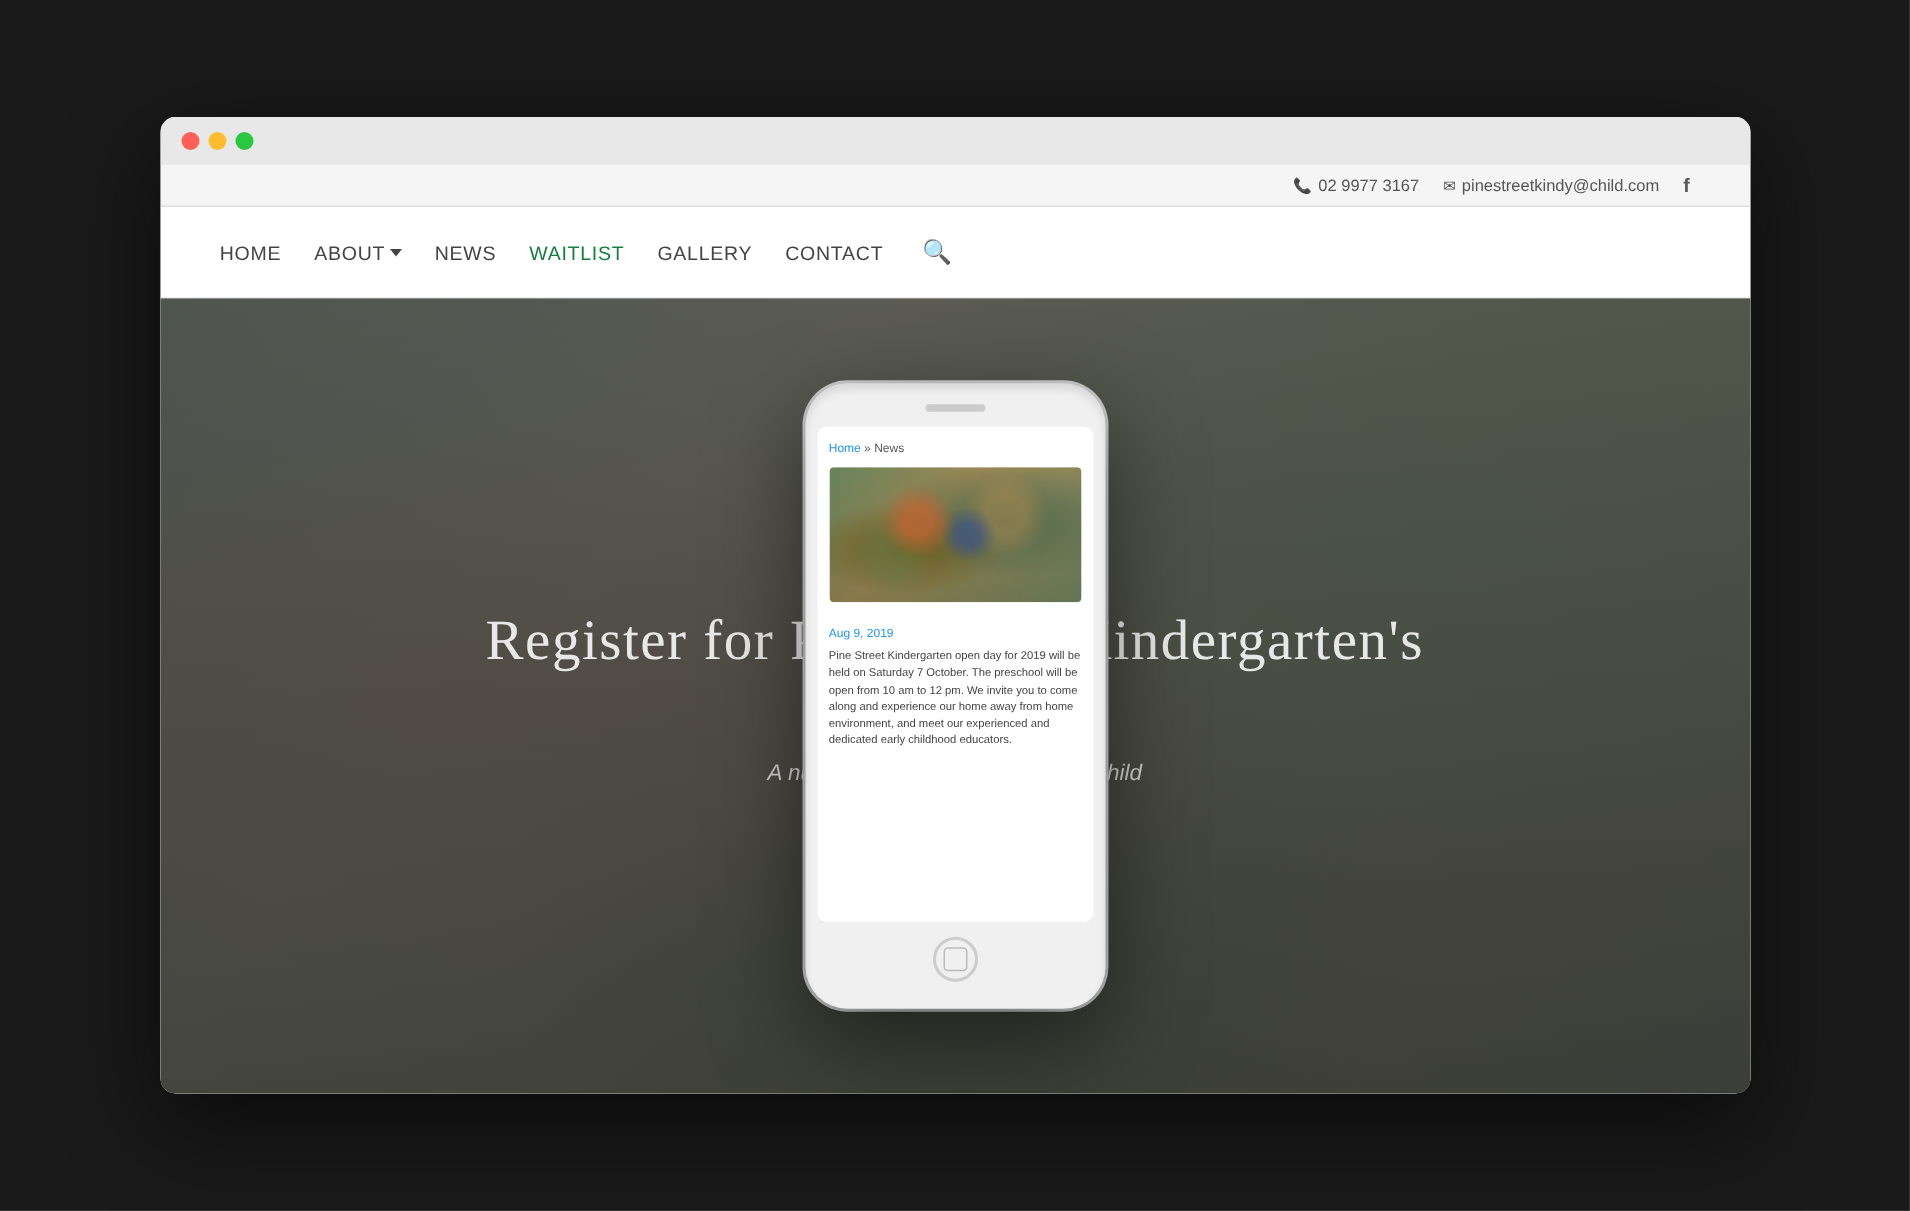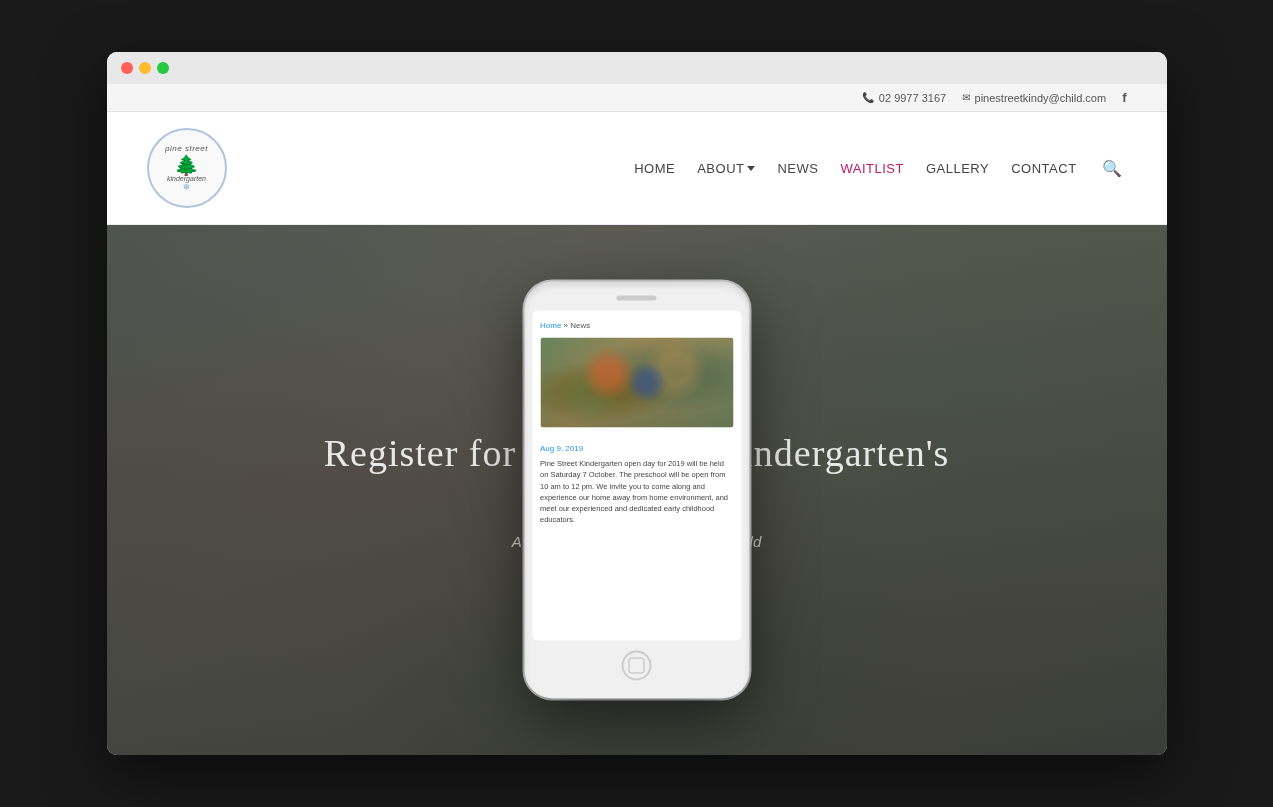--- a/index.html
+++ b/index.html
@@ -139,21 +139,21 @@
     nav a {
       text-decoration: none;
       font-size: 13px;
       color: #444;
       font-weight: 500;
       text-transform: uppercase;
       letter-spacing: 0.5px;
     }
 
     nav a.waitlist {
-      color: #be185d;
+      color: #15803d;
     }
 
     .about-nav {
       display: flex;
       align-items: center;
       gap: 3px;
       text-align: center;
     }
 
     .chevron-down {
@@ -233,21 +233,21 @@
       top: 50%;
       left: 50%;
       transform: translate(-50%, -50%);
       z-index: 10;
       display: flex;
       justify-content: center;
       align-items: center;
     }
 
     .phone-device {
-      width: 225px;
+      width: 200px;
       background: #f0f0f0;
       border-radius: 28px;
       padding: 14px 8px 18px;
       box-shadow:
         0 4px 6px rgba(0,0,0,0.1) inset,
         0 20px 60px rgba(0,0,0,0.5),
         0 0 0 2px #d0d0d0;
       position: relative;
     }
 
@@ -367,28 +367,20 @@
         <span>02 9977 3167</span>
       </div>
       <div class="top-bar-contact">
         <span class="email-icon">✉</span>
         <span>pinestreetkindy@child.com</span>
       </div>
       <span class="fb-icon">f</span>
     </div>
 
     <div class="header">
-      <div class="logo-area">
-        <div class="logo-circle">
-          <div class="logo-text-top">pine street</div>
-          <div class="logo-tree">🌲</div>
-          <div class="logo-text-bottom">kindergarten</div>
-          <div class="logo-snowflakes">❄</div>
-        </div>
-      </div>
 
       <nav>
         <a href="#">HOME</a>
         <div class="about-nav">
           <a href="#">ABOUT</a>
           <span class="chevron-down"></span>
         </div>
         <a href="#">NEWS</a>
         <a href="#" class="waitlist">WAITLIST</a>
         <a href="#">GALLERY</a>

